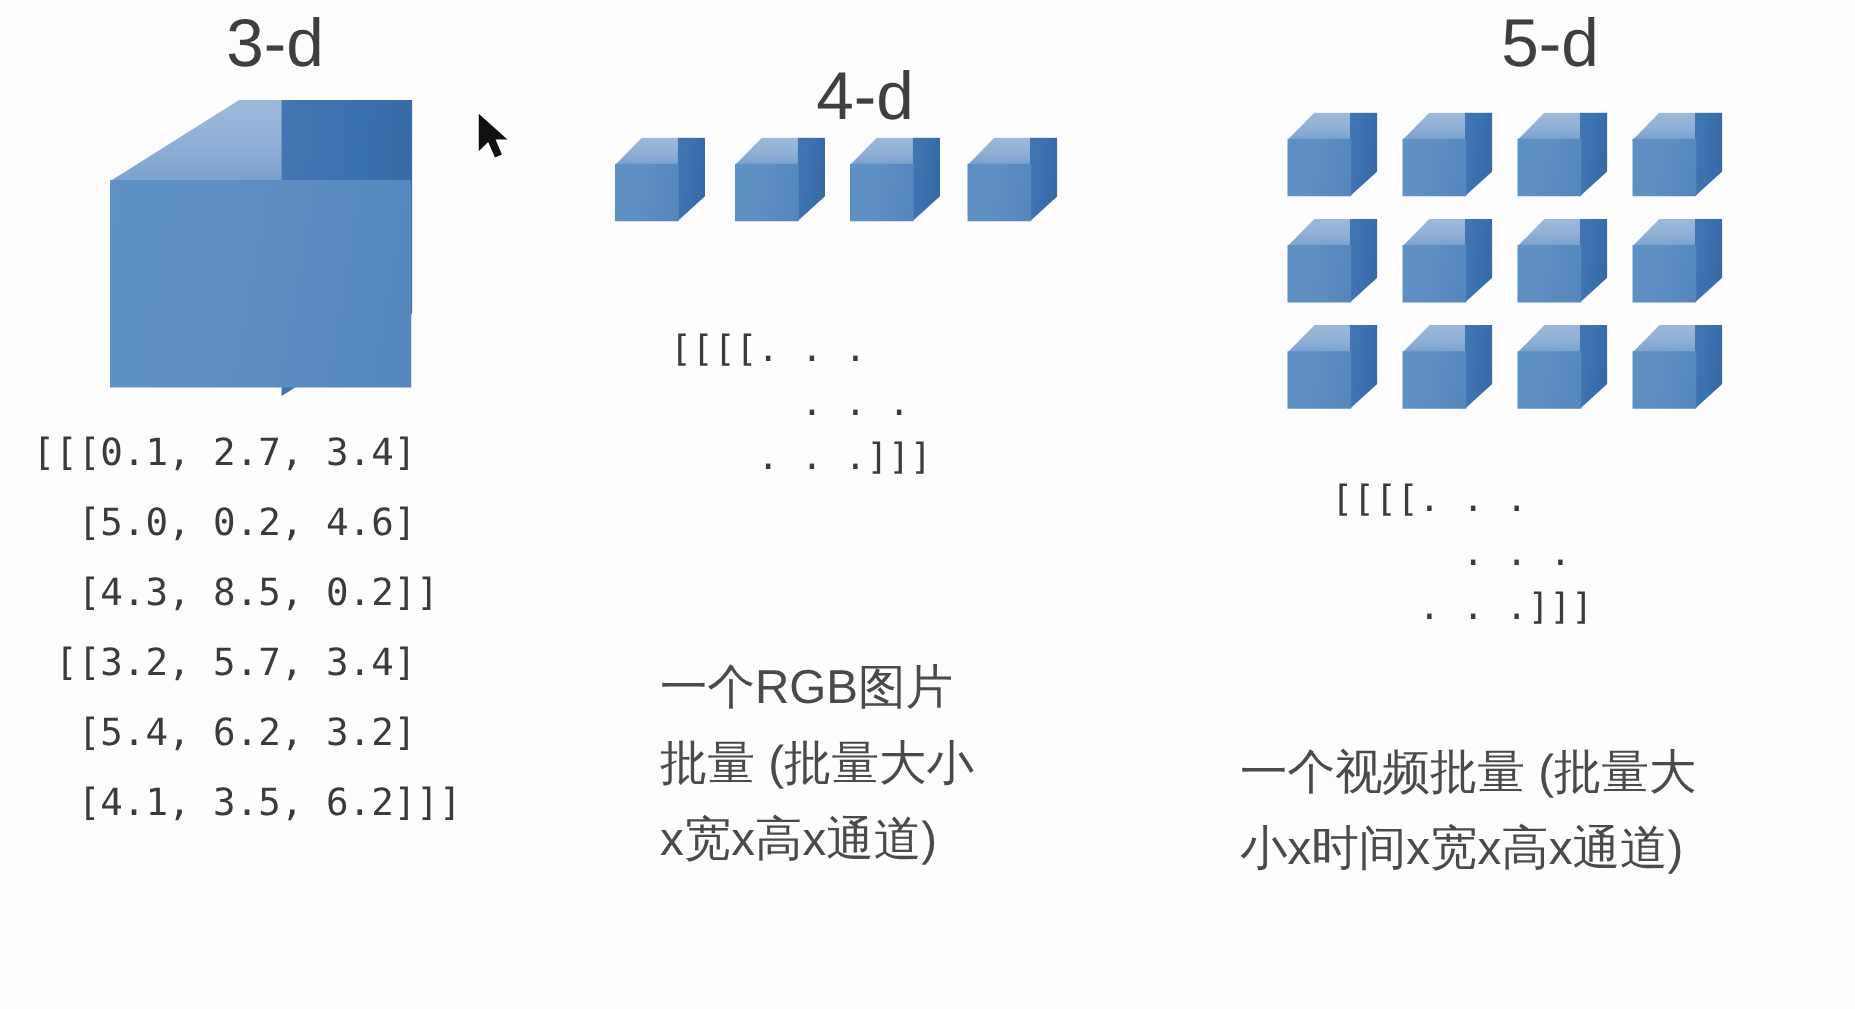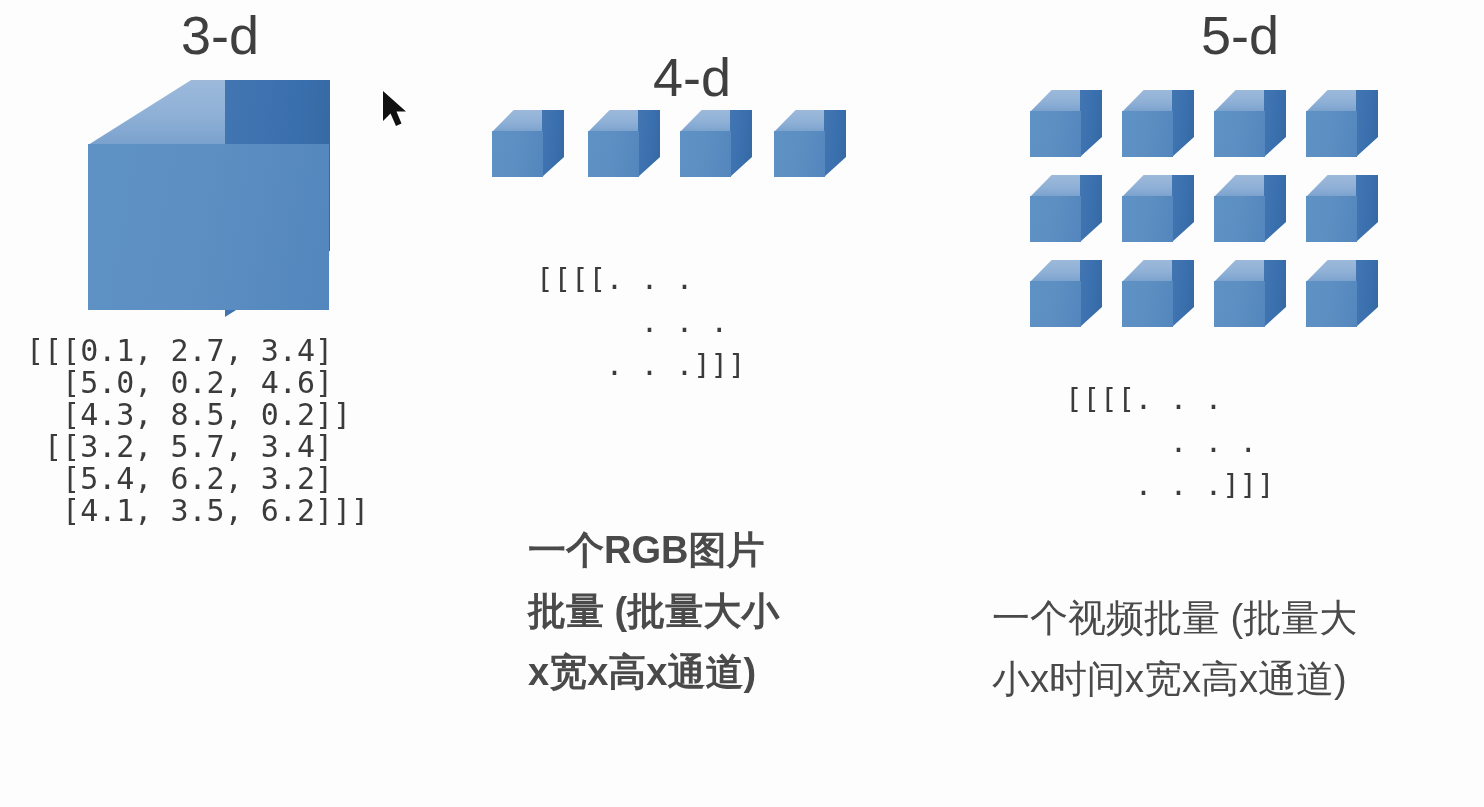--- a/index.html
+++ b/index.html
@@ -27,21 +27,21 @@
     letter-spacing: 0px;
     white-space: nowrap;
     text-align: center;
     line-height: 1;
   }
 
   
   .mono-block {
     font-family: "DejaVu Sans Mono", monospace;
     font-size: 30px;
-    line-height: 32px;
+    line-height: 56px;
     color: #3b3b3b;
     white-space: pre;
   }
   .mono-block.small { font-size: 29px; line-height: 43px; }
 
   
   .caption {
     font-family: "Liberation Sans", sans-serif;
     font-size: 38px;
     font-weight: 300;
@@ -130,21 +130,21 @@
       <div class="face top" style="left:0px; top:0px; width:72px; height:22px; clip-path: polygon(0% 100%, 30% 0%, 100% 0%, 70% 100%);"></div>
       <div class="face side" style="left:50px; top:0px; width:22px; height:67px; clip-path: polygon(0% 0%, 100% 0%, 100% 70%, 0% 100%);"></div>
       <div class="face front" style="left:0px; top:21px; width:51px; height:46px;"></div>
     </div>
   </div>
 
   <div class="abs mono-block small" style="left:66px; top:258px;">[[[[. . .
       . . .
     . . .]]]</div>
 
-  <div class="abs caption" style="left:58px; top:520px; width:420px;font-weight:bold;">一个RGB图片
+  <div class="abs caption" style="left:58px; top:520px; width:420px;">一个RGB图片
 批量 (批量大小
 x宽x高x通道)</div>
 </div>
 
 <div class="abs" style="left:970px; top:0px; width:514px; height:807px;">
 
   <div class="abs dim-title" style="left:190px; top:8px; width:160px;">5-d</div>
 
   <div class="abs" style="left:60px; top:90px; width:370px; height:240px;">
 

